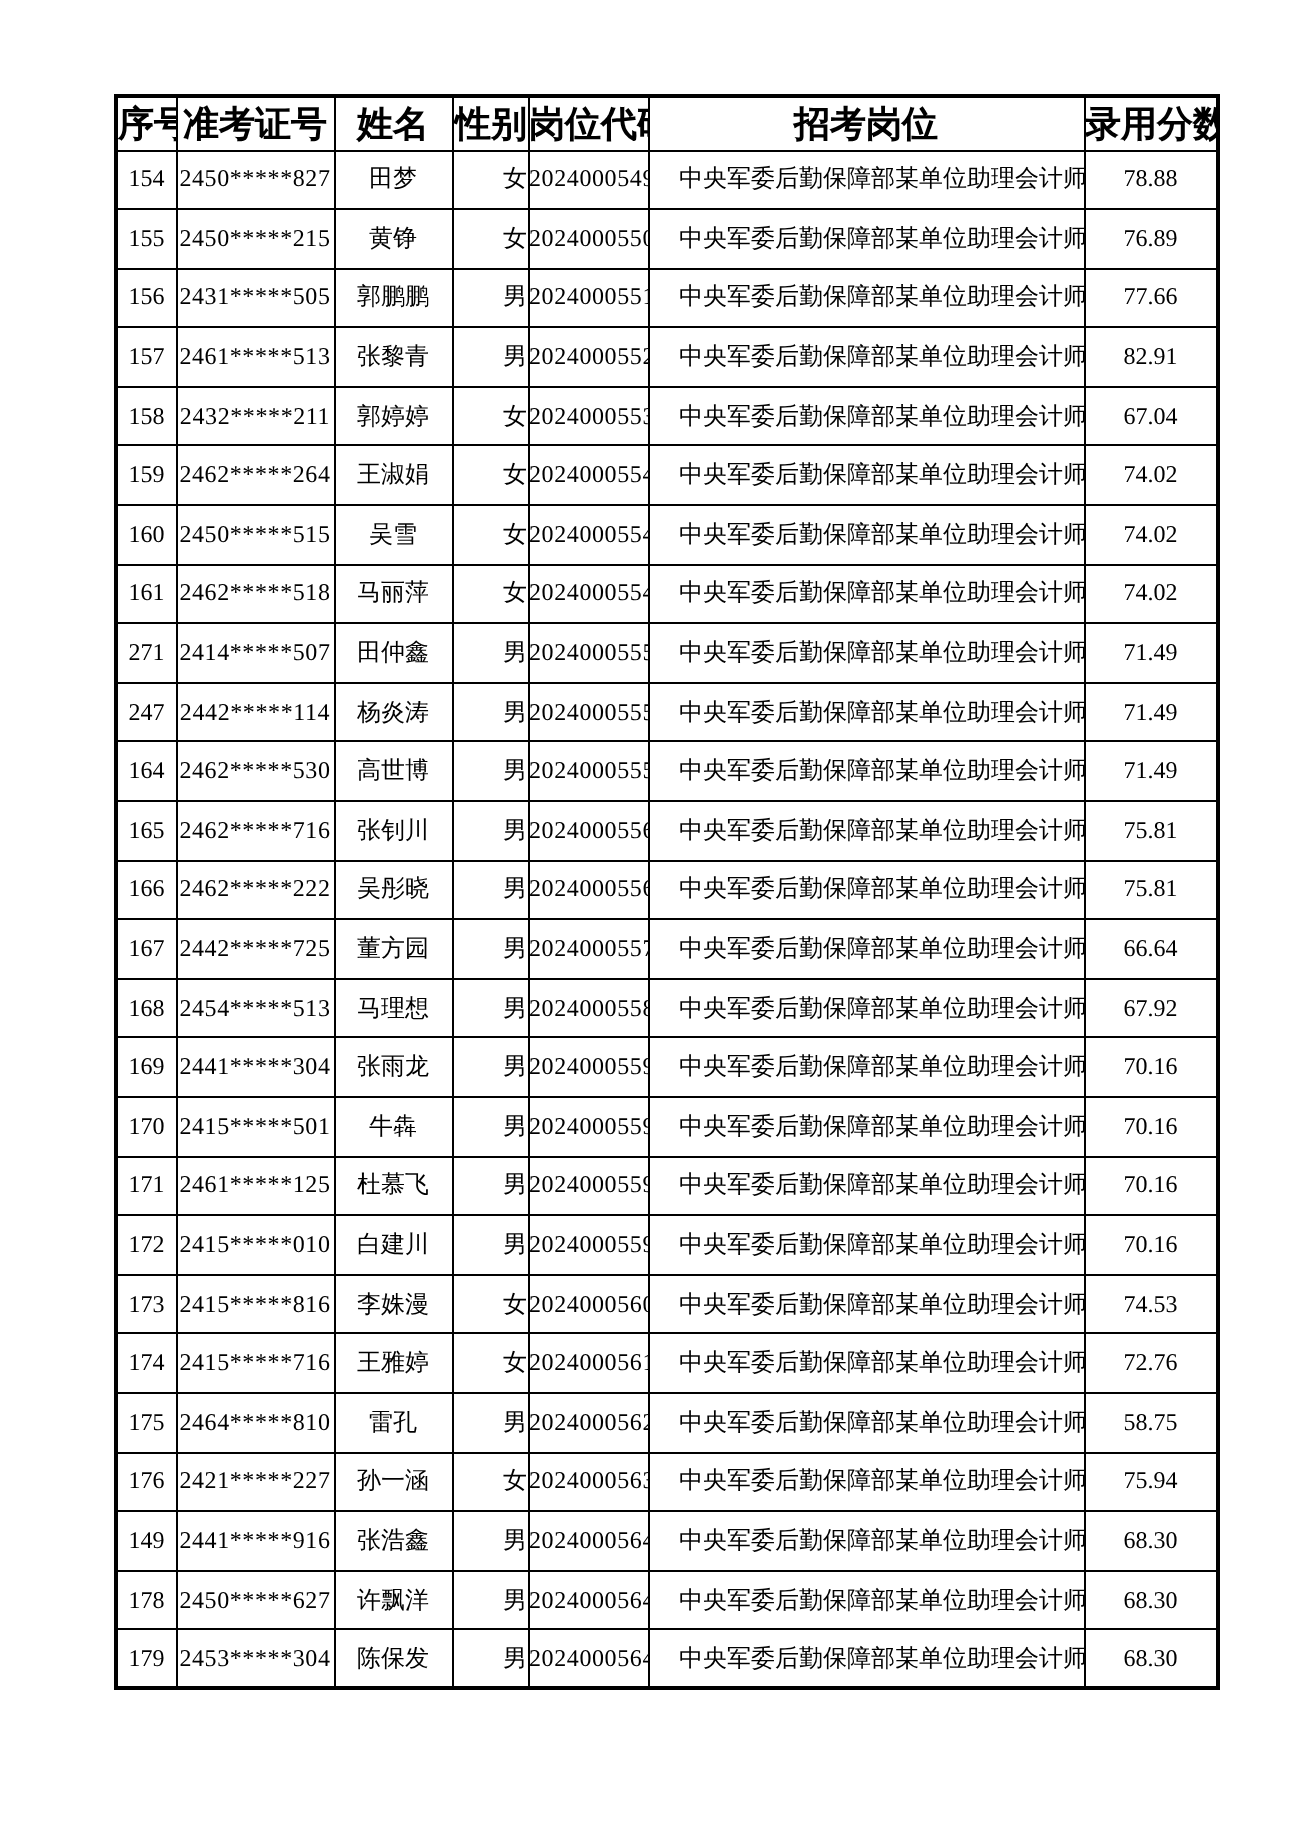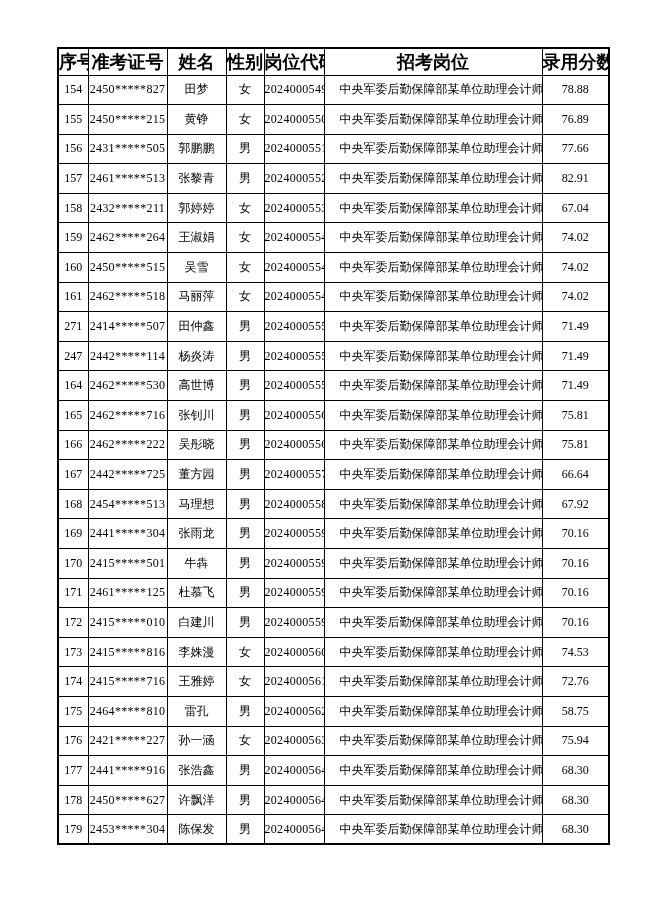--- a/index.html
+++ b/index.html
@@ -37,21 +37,21 @@
   }
   .score-table td {
     height: 29.6px;
     font-size: 12px;
     font-weight: 400;
   }
   
   .score-table th:nth-child(1), .score-table td:nth-child(1) { width: 30px; }
   .score-table th:nth-child(2), .score-table td:nth-child(2) { width: 79px; }
   .score-table th:nth-child(3), .score-table td:nth-child(3) { width: 59px; margin-left: 34px; }
-  .score-table th:nth-child(4), .score-table td:nth-child(4) { width: 38px; }
+  .score-table th:nth-child(4), .score-table td:nth-child(4) { width: 38px; text-align: right; }
   .score-table th:nth-child(5), .score-table td:nth-child(5) { width: 60px; }
   .score-table th:nth-child(6), .score-table td:nth-child(6) { width: 218px; }
   .score-table th:nth-child(7), .score-table td:nth-child(7) { width: 67px; }
   
   .score-table td:nth-child(6) { text-align: left; padding-left: 15px; }
   
   .score-table td:nth-child(2), .score-table td:nth-child(5) { letter-spacing: 0.3px; }
 </style>
 </head>
 <body>
@@ -271,21 +271,21 @@
         <tr>
           <td>176</td>
           <td>2421*****227</td>
           <td>孙一涵</td>
           <td>女</td>
           <td>2024000563</td>
           <td>中央军委后勤保障部某单位助理会计师</td>
           <td>75.94</td>
         </tr>
         <tr>
-          <td>177</td>
+          <td>149</td>
           <td>2441*****916</td>
           <td>张浩鑫</td>
           <td>男</td>
           <td>2024000564</td>
           <td>中央军委后勤保障部某单位助理会计师</td>
           <td>68.30</td>
         </tr>
         <tr>
           <td>178</td>
           <td>2450*****627</td>

